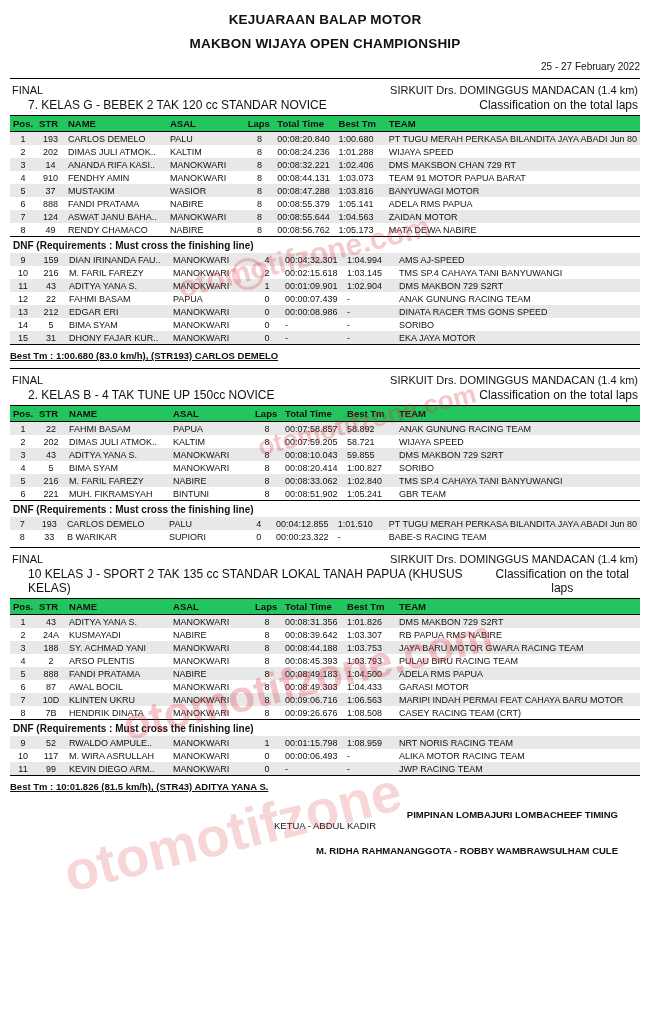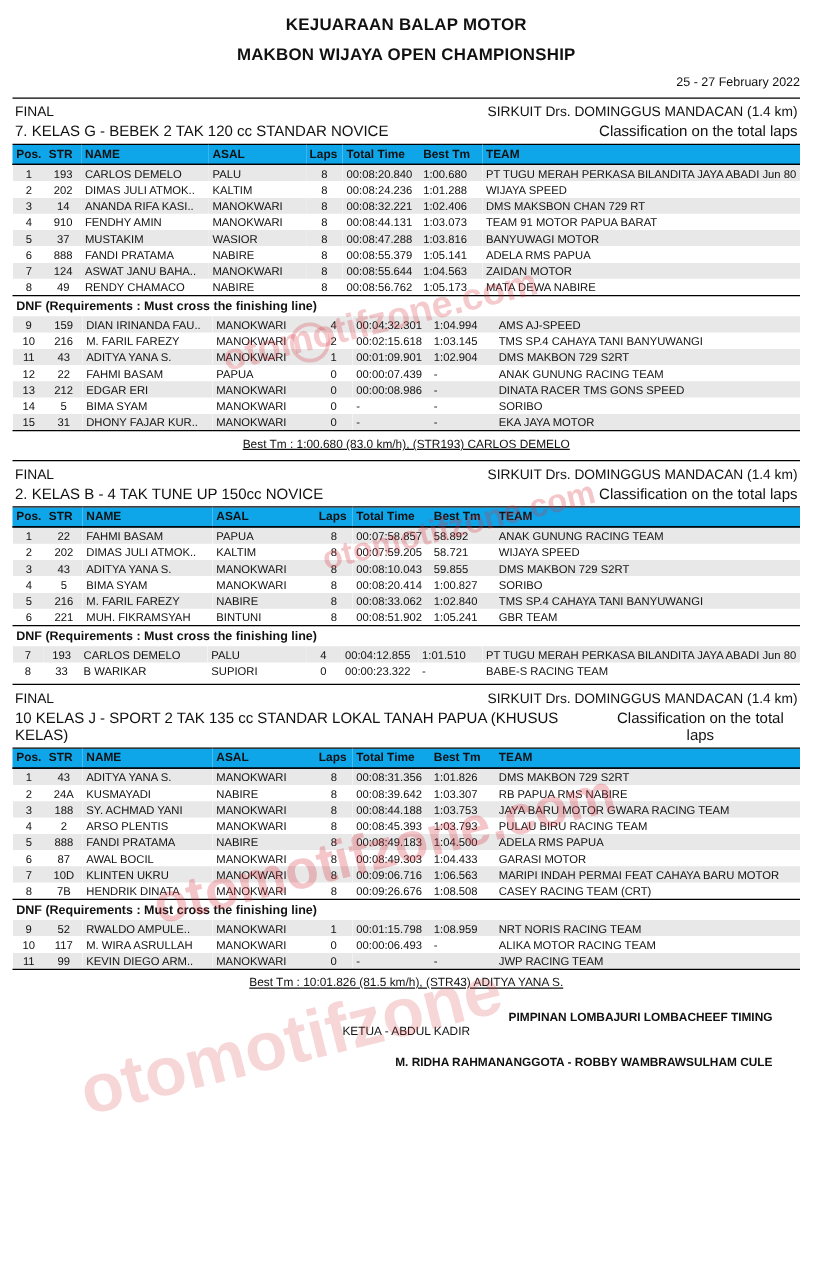--- a/index.html
+++ b/index.html
@@ -52,20 +52,21 @@
     justify-content: space-between;
     align-items: baseline;
     font-size: 11px;
     padding: 3px 2px 0 2px;
   }
   .sect-head-row.second {
     padding-top: 2px;
   }
   .sect-left-big {
     font-size: 12px;
+    margin-left: 16px;
   }
   .sect-right {
     font-size: 11px;
     text-align: right;
   }
   .sect-right.small {
     font-size: 12px;
     text-align: center;
   }
   table.results {
@@ -74,21 +75,21 @@
     font-size: 9px;
     margin-top: 3px;
   }
   table.results th {
     text-align: left;
     font-weight: bold;
     font-size: 9.5px;
     padding: 2px 3px;
     border-bottom: 1px solid #000;
     border-top: 1px solid #000;
-    background: #0ea5e9;
+    background: #22c55e;
     white-space: nowrap;
   }
   table.results td {
     padding: 1.5px 3px;
     white-space: nowrap;
     overflow: hidden;
     text-overflow: ellipsis;
   }
   tr.alt td { background: #e8e8e8; }
   tr.plain td { background: #ffffff; }
@@ -101,25 +102,25 @@
   .c-best { width: 52px; }
   .c-team { width: auto; }
   th.c-pos, th.c-str, th.c-laps { text-align: left; }
   .dnf-note {
     font-size: 10px;
     font-weight: bold;
     padding: 3px 3px 2px 3px;
     border-top: 1px solid #000;
   }
   .best-line {
-    text-align: center;
     font-size: 9.5px;
     padding: 5px 0 3px 0;
     border-top: 1px solid #000;
     margin-top: 0;
+    font-weight: bold;
   }
   .best-line span { text-decoration: underline; }
   .sig {
     margin-top: 14px;
     font-size: 9.5px;
     position: relative;
     height: 50px;
   }
   .sig-row {
     display: flex;

